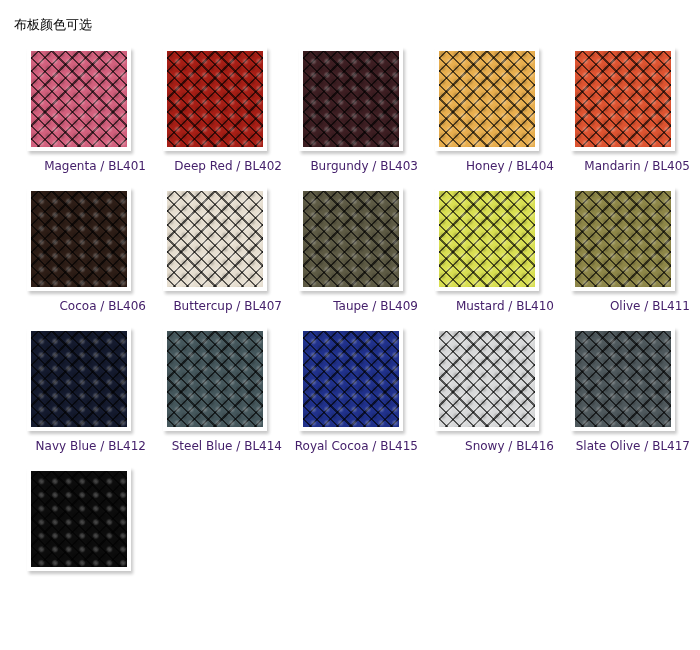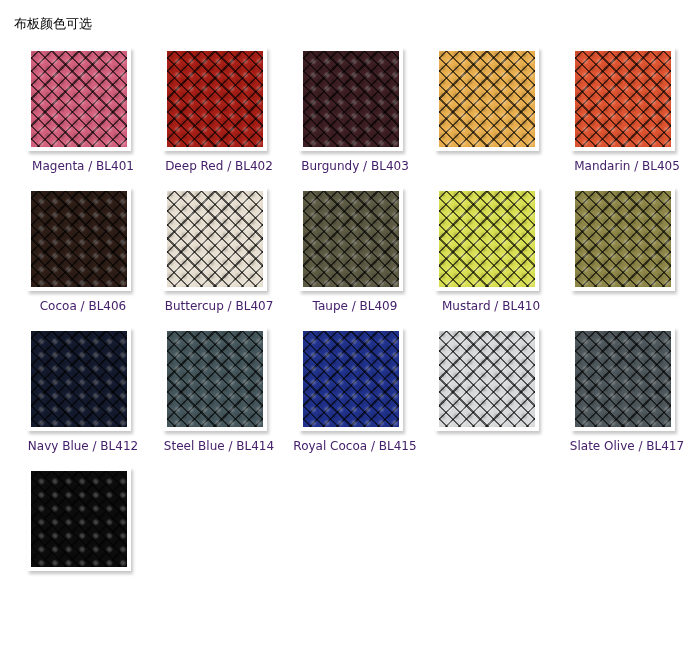--- a/index.html
+++ b/index.html
@@ -15,21 +15,21 @@
     position: relative;
   }
 
   #page-title {
     position: absolute;
     left: 14px;
     top: 17px;
     font-size: 13px;
     line-height: 16px;
     color: #000000;
-    font-family: Liberation Mono, monospace;
+    font-family: Liberation Sans, sans-serif;
     white-space: nowrap;
   }
 
   #swatch-grid {
     position: absolute;
     left: 0;
     top: 47px;
     width: 700px;
     display: grid;
     grid-template-columns: repeat(5, 136px);
@@ -95,21 +95,21 @@
     background-position: 0 0, 6.8px 6.8px;
     pointer-events: none;
     mix-blend-mode: normal;
   }
 
   .swatch-label {
     position: absolute;
     left: 0;
     top: 112px;
     width: 126px;
-    text-align: center;
+    text-align: right;
     font-size: 12px;
     line-height: 15px;
     color: #45206b;
     font-family: "DejaVu Sans", "Liberation Sans", sans-serif;
     white-space: nowrap;
   }
 </style>
 </head>
 <body>
 
@@ -131,20 +131,21 @@
     <div class="swatch-cell">
       <div class="swatch-frame">
         <div class="swatch-tile" style="background-color: rgb(61, 30, 34);"></div>
       </div>
       <div class="swatch-label">Burgundy / BL403</div>
     </div>
     <div class="swatch-cell">
       <div class="swatch-frame">
         <div class="swatch-tile" style="background-color: rgb(232, 174, 78);"></div>
       </div>
+      <div class="swatch-label">Honey / BL404</div>
     </div>
     <div class="swatch-cell">
       <div class="swatch-frame">
         <div class="swatch-tile" style="background-color: rgb(221, 83, 48);"></div>
       </div>
       <div class="swatch-label">Mandarin / BL405</div>
     </div>
     <div class="swatch-cell">
       <div class="swatch-frame">
         <div class="swatch-tile" style="background-color: rgb(45, 29, 22);"></div>
@@ -166,20 +167,21 @@
     <div class="swatch-cell">
       <div class="swatch-frame">
         <div class="swatch-tile" style="background-color: rgb(217, 223, 82);"></div>
       </div>
       <div class="swatch-label">Mustard / BL410</div>
     </div>
     <div class="swatch-cell">
       <div class="swatch-frame">
         <div class="swatch-tile" style="background-color: rgb(141, 134, 72);"></div>
       </div>
+      <div class="swatch-label">Olive / BL411</div>
     </div>
     <div class="swatch-cell">
       <div class="swatch-frame">
         <div class="swatch-tile" style="background-color: rgb(20, 26, 46);"></div>
       </div>
       <div class="swatch-label">Navy Blue / BL412</div>
     </div>
     <div class="swatch-cell">
       <div class="swatch-frame">
         <div class="swatch-tile" style="background-color: rgb(69, 87, 92);"></div>
@@ -189,20 +191,21 @@
     <div class="swatch-cell">
       <div class="swatch-frame">
         <div class="swatch-tile" style="background-color: rgb(32, 49, 139);"></div>
       </div>
       <div class="swatch-label">Royal Cocoa / BL415</div>
     </div>
     <div class="swatch-cell">
       <div class="swatch-frame">
         <div class="swatch-tile" style="background-color: rgb(216, 217, 218);"></div>
       </div>
+      <div class="swatch-label">Snowy / BL416</div>
     </div>
     <div class="swatch-cell">
       <div class="swatch-frame">
         <div class="swatch-tile" style="background-color: rgb(78, 88, 92);"></div>
       </div>
       <div class="swatch-label">Slate Olive / BL417</div>
     </div>
     <div class="swatch-cell">
       <div class="swatch-frame">
         <div class="swatch-tile" style="background-color: rgb(12, 12, 12);"></div>

